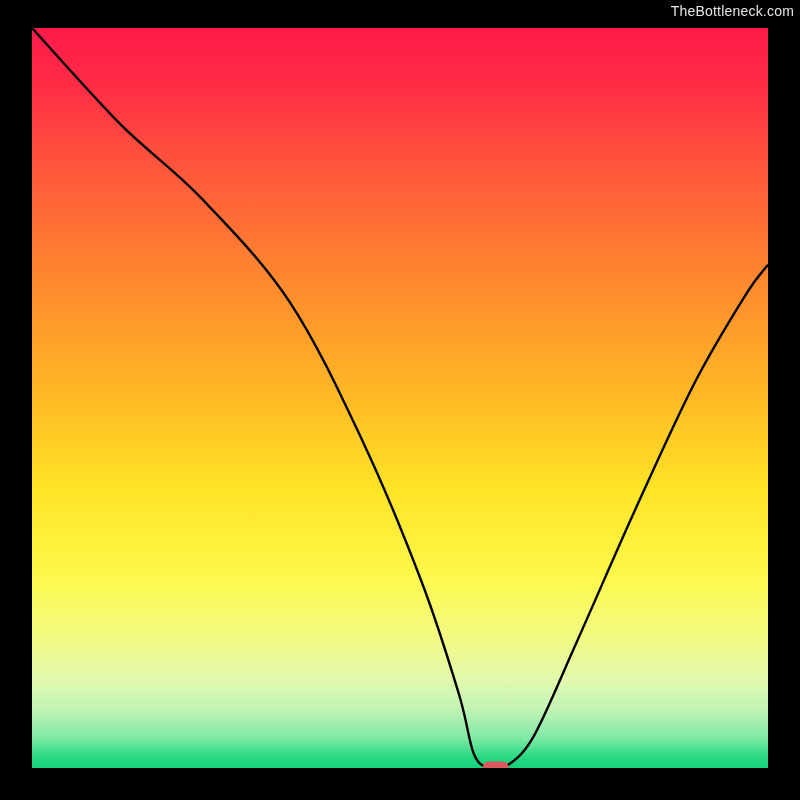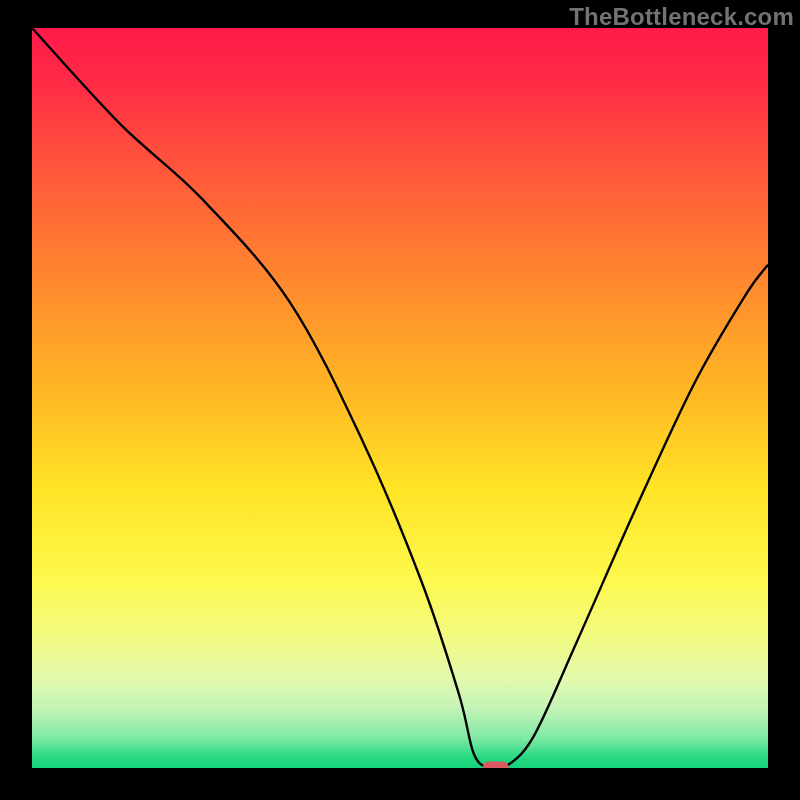--- a/index.html
+++ b/index.html
@@ -14,23 +14,23 @@
   .frame {
     width: 800px;
     height: 800px;
     position: relative;
     background: #000;
   }
   .watermark {
     position: absolute;
     top: 3px;
     right: 6px;
-    color: #737373;
-    font-size: 24px;
-    font-weight: 700;
+    color: #e5e5e5;
+    font-size: 14px;
+    font-weight: 400;
     letter-spacing: 0.2px;
     z-index: 10;
   }
   .plot {
     position: absolute;
     left: 32px;
     top: 28px;
     width: 736px;
     height: 740px;
   }

